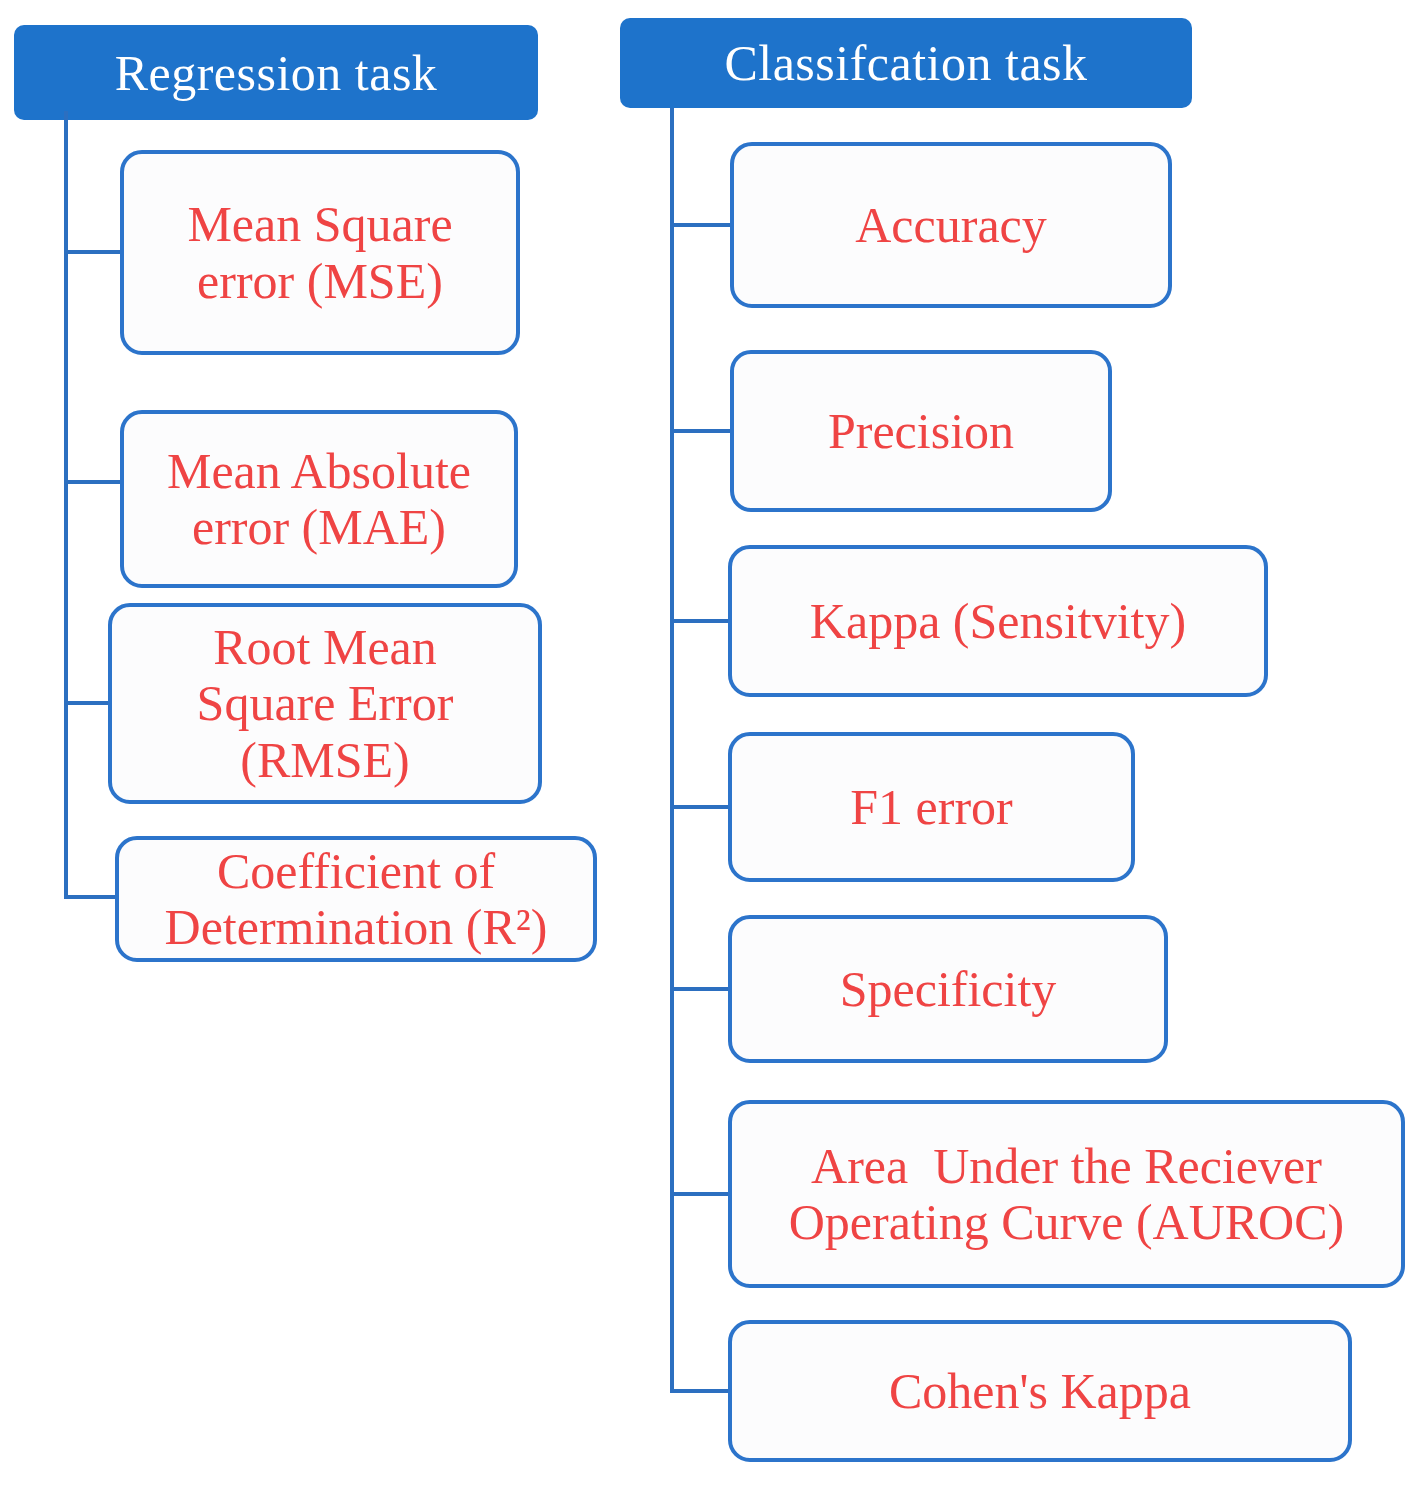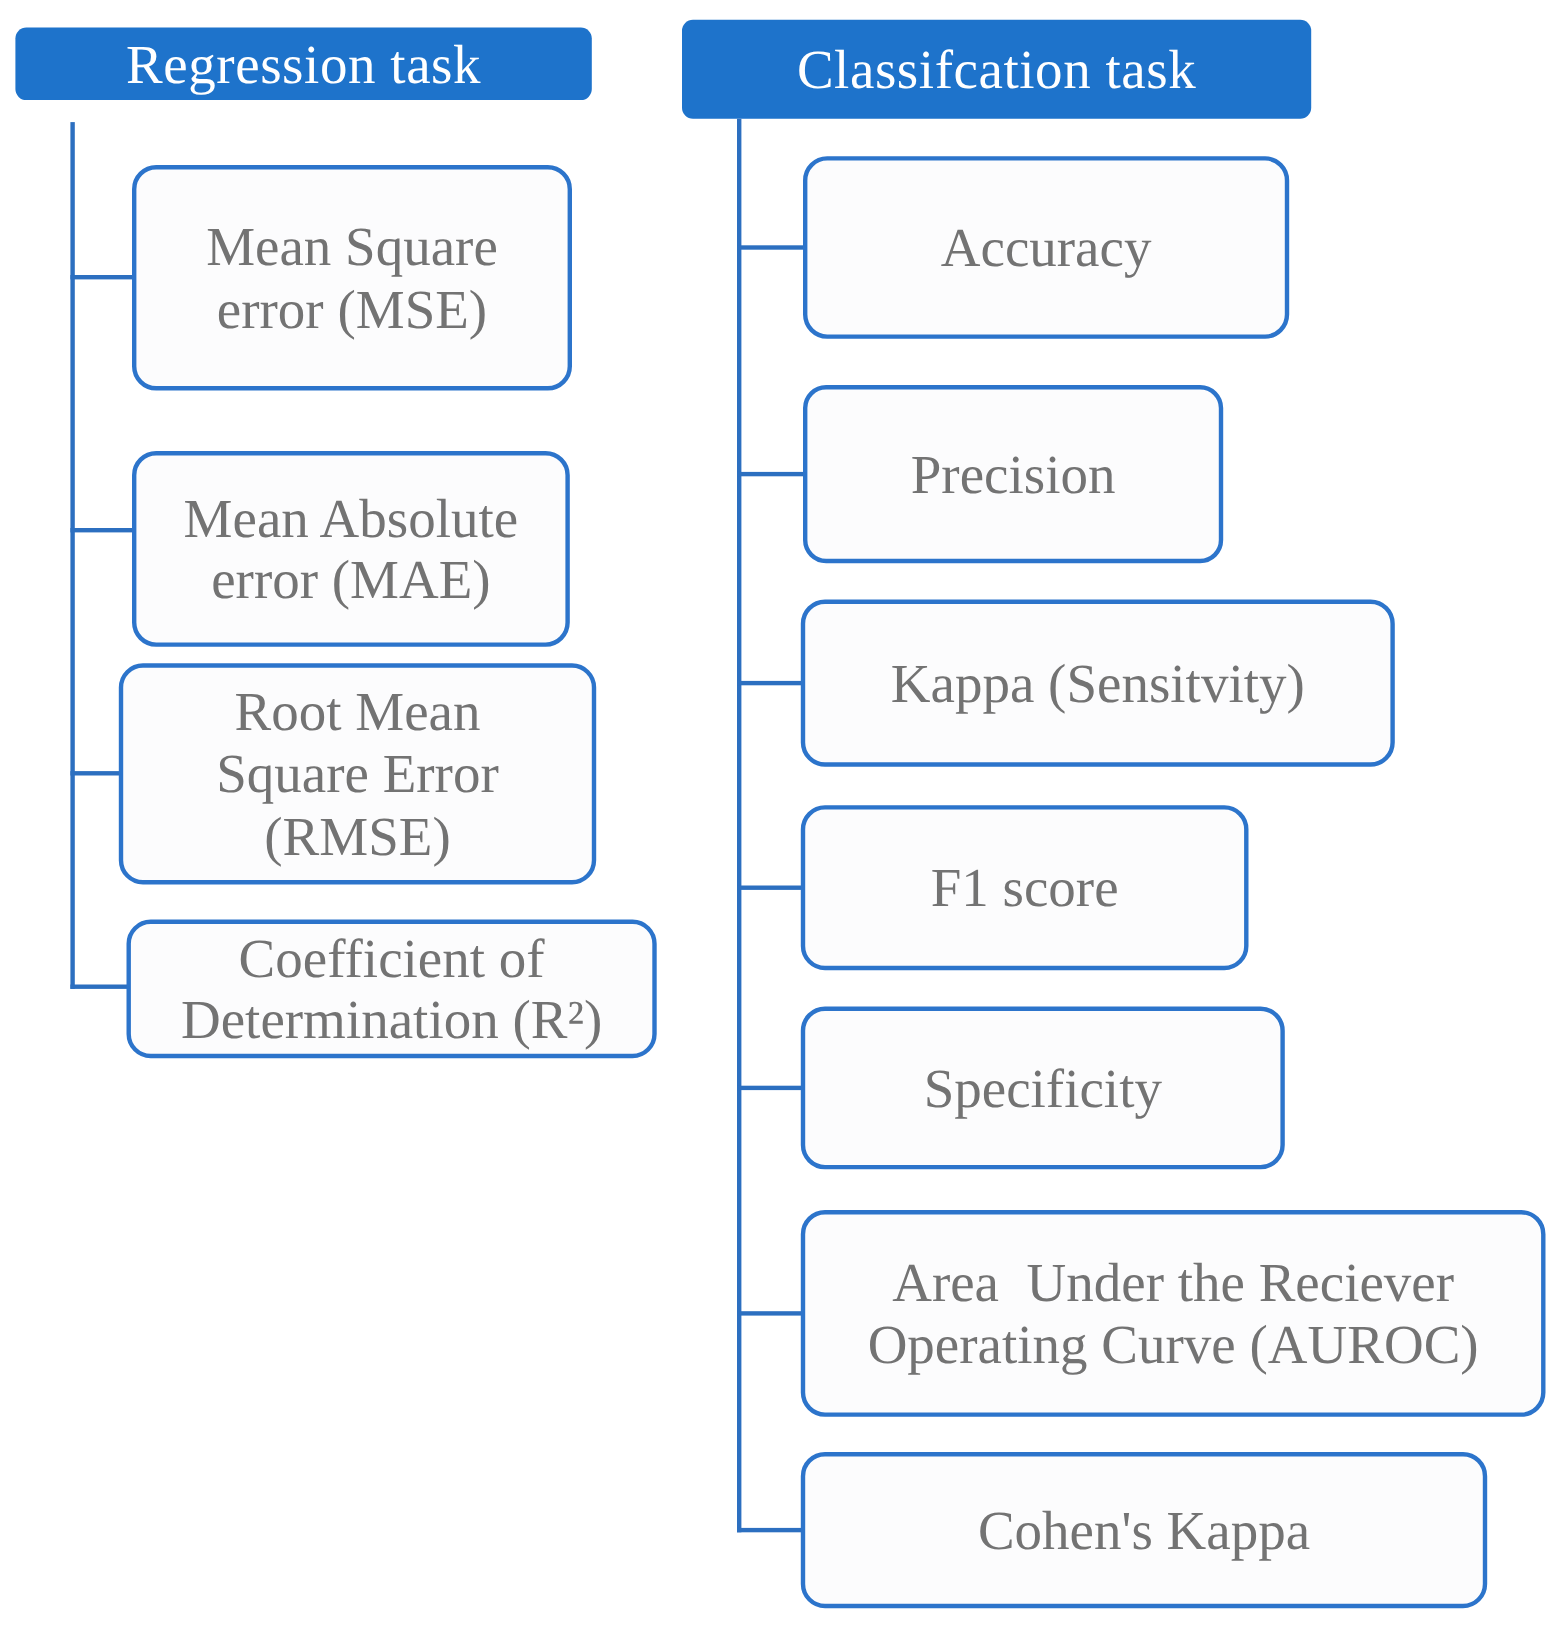--- a/index.html
+++ b/index.html
@@ -27,21 +27,21 @@
     letter-spacing: 0.5px;
   }
   .node {
     position: absolute;
     background: #fcfcfd;
     border: 4px solid #2c74cb;
     border-radius: 22px;
     display: flex;
     align-items: center;
     justify-content: center;
-    color: #737373;
+    color: #ef4444;
     font-size: 50px;
     text-align: center;
     line-height: 1.13;
     box-sizing: border-box;
   }
   .node .label {
     white-space: pre-line;
     padding: 2px 8px;
   }
   .vline {
@@ -53,21 +53,21 @@
     position: absolute;
     height: 4px;
     background: #2c6fc0;
   }
 </style>
 </head>
 <body>
 
 <div class="canvas">
 
-  <div class="tree-header" style="left:14px; top:25px; width:524px; height:66px;">
+  <div class="tree-header" style="left:14px; top:25px; width:524px; height:95px;">
     <span>Regression task</span>
   </div>
 
   <div class="vline" style="left:64px; top:111px; height:788px;"></div>
 
   <div class="hstub" style="left:64px; top:250px; width:58px;"></div>
   <div class="hstub" style="left:64px; top:480px; width:58px;"></div>
   <div class="hstub" style="left:64px; top:701px; width:58px;"></div>
   <div class="hstub" style="left:64px; top:895px; width:54px;"></div>
 
@@ -112,21 +112,21 @@
 
   <div class="node" style="left:730px; top:350px; width:382px; height:162px;border-radius:21px;">
     <span class="label">Precision</span>
   </div>
 
   <div class="node" style="left:728px; top:545px; width:540px; height:152px;">
     <span class="label">Kappa (Sensitvity)</span>
   </div>
 
   <div class="node" style="left:728px; top:732px; width:407px; height:150px;">
-    <span class="label">F1 score</span>
+    <span class="label">F1 error</span>
   </div>
 
   <div class="node" style="left:728px; top:915px; width:440px; height:148px;">
     <span class="label">Specificity</span>
   </div>
 
   <div class="node" style="left:728px; top:1100px; width:677px; height:188px;">
     <span class="label">Area&nbsp; Under the Reciever
 Operating Curve (AUROC)</span>
   </div>

